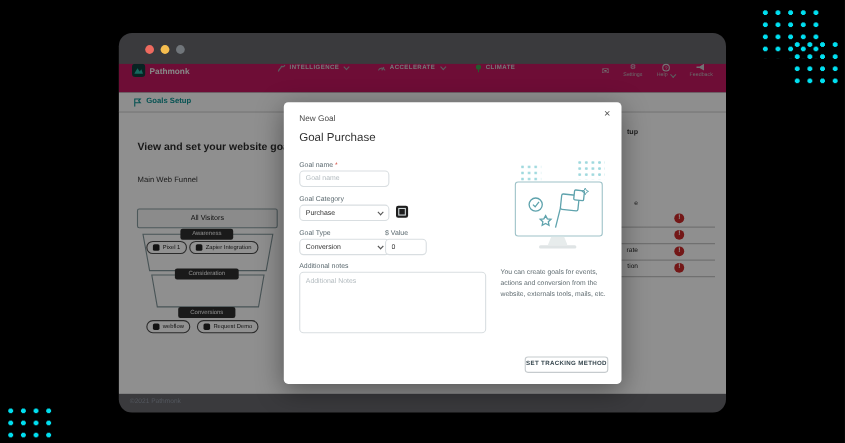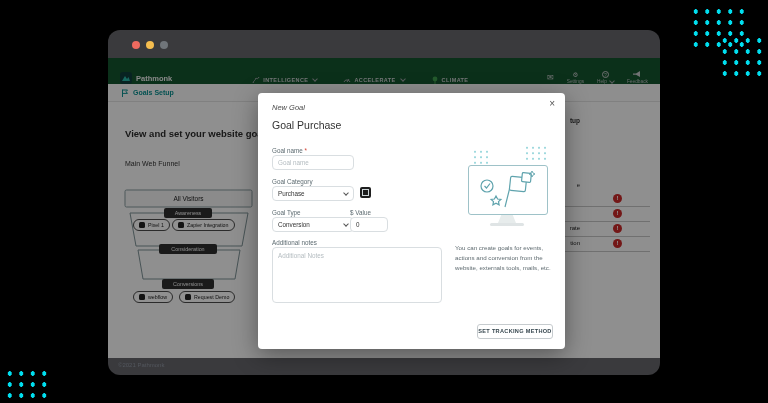--- a/index.html
+++ b/index.html
@@ -10,21 +10,21 @@
   .dots{position:absolute;background-image:radial-gradient(circle,#00dff0 2.1px,transparent 2.4px);
         background-size:11.5px 11px;background-position:2px 2px;}
   .dots-sm{position:absolute;background-image:radial-gradient(circle,#9fd9de 1.1px,transparent 1.3px);
         background-size:6px 5.5px;}
   
   .win{position:absolute;left:108px;top:30px;width:552px;height:345px;background:#3a3a3d;
        border-radius:12px;box-shadow:0 12px 34px rgba(0,0,0,.65);}
   .lights{position:absolute;left:24px;top:11px;display:flex;gap:6px;}
   .light{width:8px;height:8px;border-radius:50%;}
   .app{position:absolute;left:0;top:28px;width:552px;height:300px;overflow:hidden;}
-  .nav{height:26px;background:#14532d;display:flex;align-items:flex-end;padding:0 12px;box-sizing:border-box;}
+  .nav{height:26px;background:#be185d;display:flex;align-items:flex-start;padding:0 12px;box-sizing:border-box;}
   .brand{display:flex;align-items:center;gap:4px;color:#e9eaea;font-size:7.5px;font-weight:700;}
   .brand-ic{width:12px;height:12px;border-radius:3px;background:#0f3d3c;display:flex;align-items:center;justify-content:center;}
   .nav-menu{display:flex;gap:26px;margin-left:80px;}
   .nav-item{display:flex;align-items:center;gap:3px;font-size:5.5px;letter-spacing:.4px;
             color:#c9cdcf;font-weight:700;cursor:default;}
   .chv{width:3px;height:3px;border-right:1px solid #9aa0a3;border-bottom:1px solid #9aa0a3;
        transform:rotate(45deg);margin-left:2px;margin-top:-2px;display:inline-block;}
   .nav-right{margin-left:auto;display:flex;align-items:center;gap:13px;}
   .nav-rt{display:flex;flex-direction:column;align-items:center;gap:1px;font-size:4.8px;color:#b5b9bb;}
   .nav-rt .ric{font-size:6.5px;line-height:6px;color:#c2c5c7;}
@@ -46,21 +46,21 @@
   .alert{position:absolute;right:28px;top:3px;width:9px;height:9px;border-radius:50%;background:#c62828;
          color:#fff;font-size:6px;font-weight:700;text-align:center;line-height:9px;}
   .frag{position:absolute;right:70px;top:4px;font-size:6px;color:#222;}
   .fragA{position:absolute;left:420px;top:15px;width:52px;text-align:right;font-size:6.5px;
          font-weight:700;color:#333;}
   .fragB{position:absolute;left:420px;top:80px;width:52px;text-align:right;font-size:6px;color:#333;}
   .overlay{position:absolute;left:0;top:0;width:552px;height:300px;background:rgba(0,0,0,.42);z-index:5;}
   
   .modal{position:absolute;left:150px;top:63px;width:307px;height:256px;background:#fff;
          border-radius:4px;z-index:10;box-shadow:0 6px 24px rgba(0,0,0,.4);}
-  .m-title{position:absolute;left:14px;top:10px;font-size:7.5px;color:#4a4a4a;font-style:italic;}
+  .m-title{position:absolute;left:14px;top:10px;font-size:7.5px;color:#4a4a4a;}
   .m-close{position:absolute;right:10px;top:5px;font-size:10px;color:#555;cursor:default;}
   .m-h{position:absolute;left:14px;top:26px;font-size:10.5px;color:#333;font-weight:500;}
   .lbl{position:absolute;font-size:6.3px;color:#5c6a70;}
   .req{color:#d23f31;}
   .fld{position:absolute;border:1px solid #d9dee1;border-radius:4px;background:#fff;
        box-sizing:border-box;font-size:6.3px;color:#333;font-family:"Liberation Sans",sans-serif;}
   input.fld,textarea.fld{padding:0 5px;outline:none;}
   textarea.fld{padding:4px 5px;resize:none;}
   input.fld::placeholder,textarea.fld::placeholder{color:#b4bcc0;}
   .sel{display:flex;align-items:center;justify-content:space-between;padding:0 5px;}

